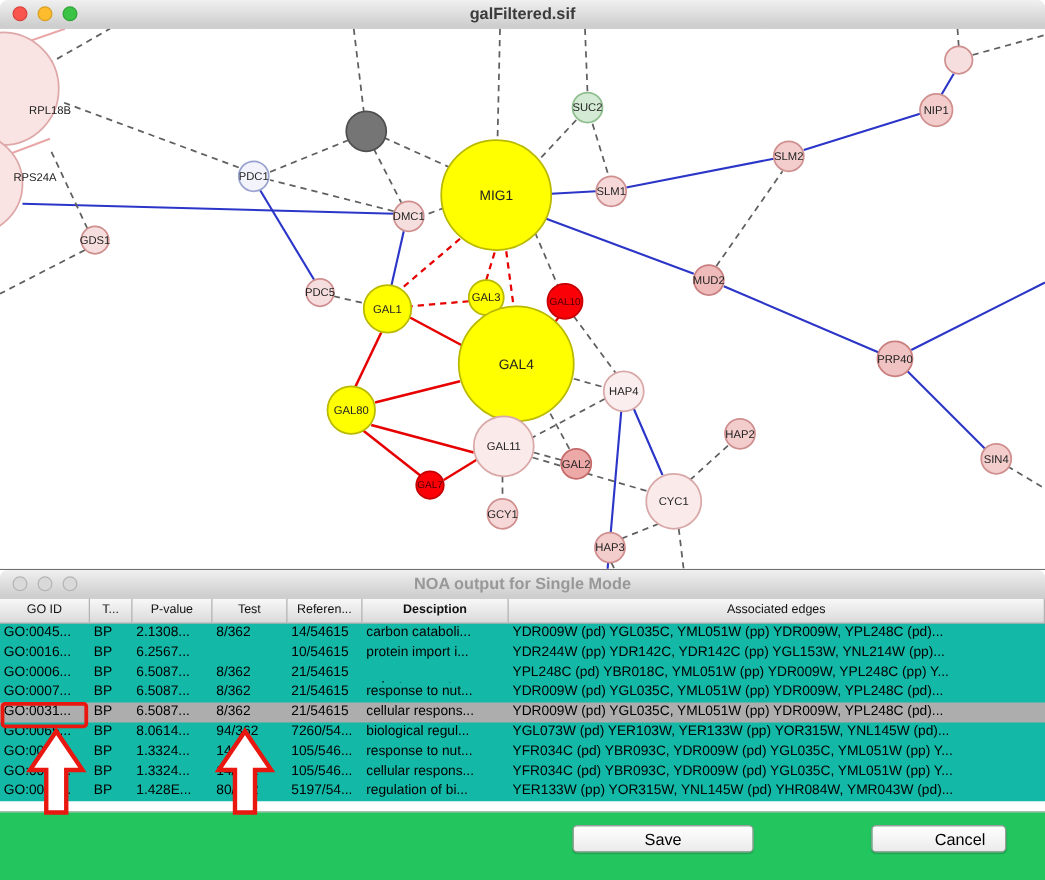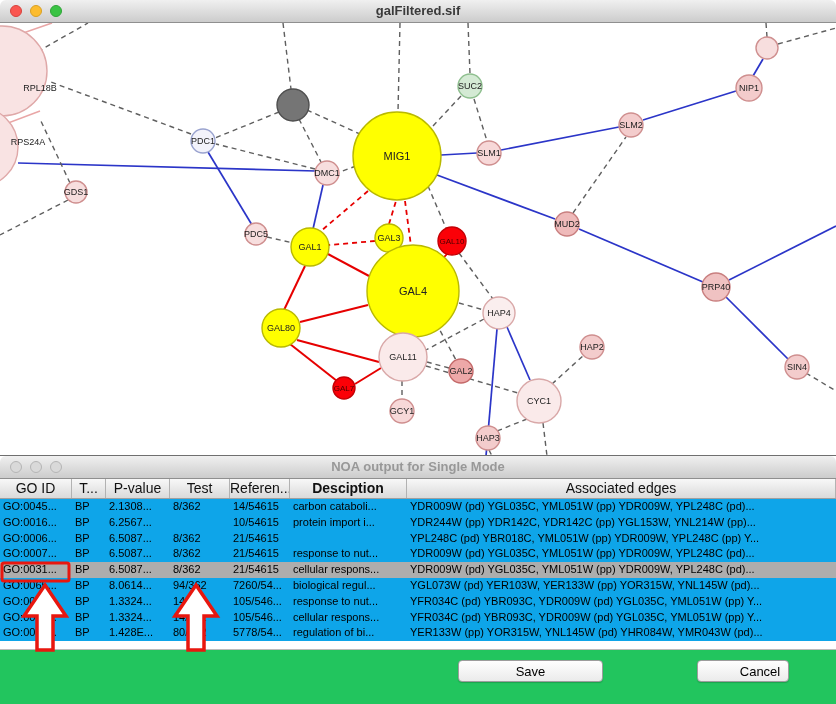--- a/index.html
+++ b/index.html
@@ -22,34 +22,34 @@
   .tl.close{left:10px;background:#fa5650;border:1px solid #d8423c;}
   .tl.min{left:30px;background:#fcbc2e;border:1px solid #d9a023;}
   .tl.max{left:50px;background:#3ac344;border:1px solid #2fa437;}
   .inactive .tl{background:#d9d9d9;border:1px solid #b5b5b5;}
   #net-svg{position:absolute;top:23px;left:0;display:block;background:#ffffff;}
   svg{font-family:"Liberation Sans",sans-serif;}
   #table-header{
     position:absolute;top:23px;left:0;width:836px;height:20px;display:flex;
     background:linear-gradient(#f8f8f8,#dadada);border-bottom:1px solid #9f9f9f;box-sizing:border-box;
   }
-  .hcell{box-sizing:border-box;border-right:1px solid #b2b2b2;font-size:14px;text-align:center;
+  .hcell{box-sizing:border-box;border-right:1px solid #b2b2b2;font-size:10px;text-align:center;
     line-height:18px;color:#111;overflow:hidden;white-space:nowrap;}
-  #table-body{position:absolute;top:43px;left:0;width:836px;background:#0ea5e9;}
+  #table-body{position:absolute;top:43px;left:0;width:836px;background:#14b8a6;}
   .trow{display:flex;height:15.8px;}
   .trow.selected{background:#adadad;}
   .tcell{box-sizing:border-box;padding:0 3px;font-size:11px;line-height:15.5px;white-space:nowrap;
     overflow:hidden;color:#000;}
   #button-panel{position:absolute;left:0;top:193px;width:836px;height:55px;background:#22c55e;
     border-top:1px solid #bdbdbd;box-sizing:border-box;}
   .mac-btn{position:absolute;top:10px;height:22px;background:linear-gradient(#ffffff,#ebebeb);
     border:1px solid #9d9d9d;border-radius:4px;font-size:13px;color:#000;
     box-shadow:0 1px 1px rgba(0,0,0,0.18);font-family:"Liberation Sans",sans-serif;}
   #save-btn{left:458px;width:145px;}
-  #cancel-btn{left:697px;width:92px;padding-left:40px;}
+  #cancel-btn{left:697px;width:108px;padding-left:40px;}
   #annot-svg{position:absolute;left:0;top:0;width:836px;height:704px;pointer-events:none;}
 </style>
 </head>
 <body>
 
 <div class="window" id="graph-window">
   <div class="titlebar">
     <span class="tl close"></span>
     <span class="tl min"></span>
     <span class="tl max"></span>
@@ -317,21 +317,21 @@
         <div class="tcell" style="width: 60px;">14/362</div>
         <div class="tcell" style="width: 60px;">105/546...</div>
         <div class="tcell" style="width: 117px;">cellular respons...</div>
         <div class="tcell" style="width: 429px;">YFR034C (pd) YBR093C, YDR009W (pd) YGL035C, YML051W (pp) Y...</div>
       </div>
       <div class="trow">
         <div class="tcell" style="width: 72px;">GO:0050...</div>
         <div class="tcell" style="width: 34px;">BP</div>
         <div class="tcell" style="width: 64px;">1.428E...</div>
         <div class="tcell" style="width: 60px;">80/362</div>
-        <div class="tcell" style="width: 60px;">5778/54...</div>
+        <div class="tcell" style="width: 60px;">5197/54...</div>
         <div class="tcell" style="width: 117px;">regulation of bi...</div>
         <div class="tcell" style="width: 429px;">YER133W (pp) YOR315W, YNL145W (pd) YHR084W, YMR043W (pd)...</div>
       </div>
     </div>
   <div id="button-panel">
     <button class="mac-btn" id="save-btn">Save</button>
     <button class="mac-btn" id="cancel-btn">Cancel</button>
   </div>
 </div>
 

